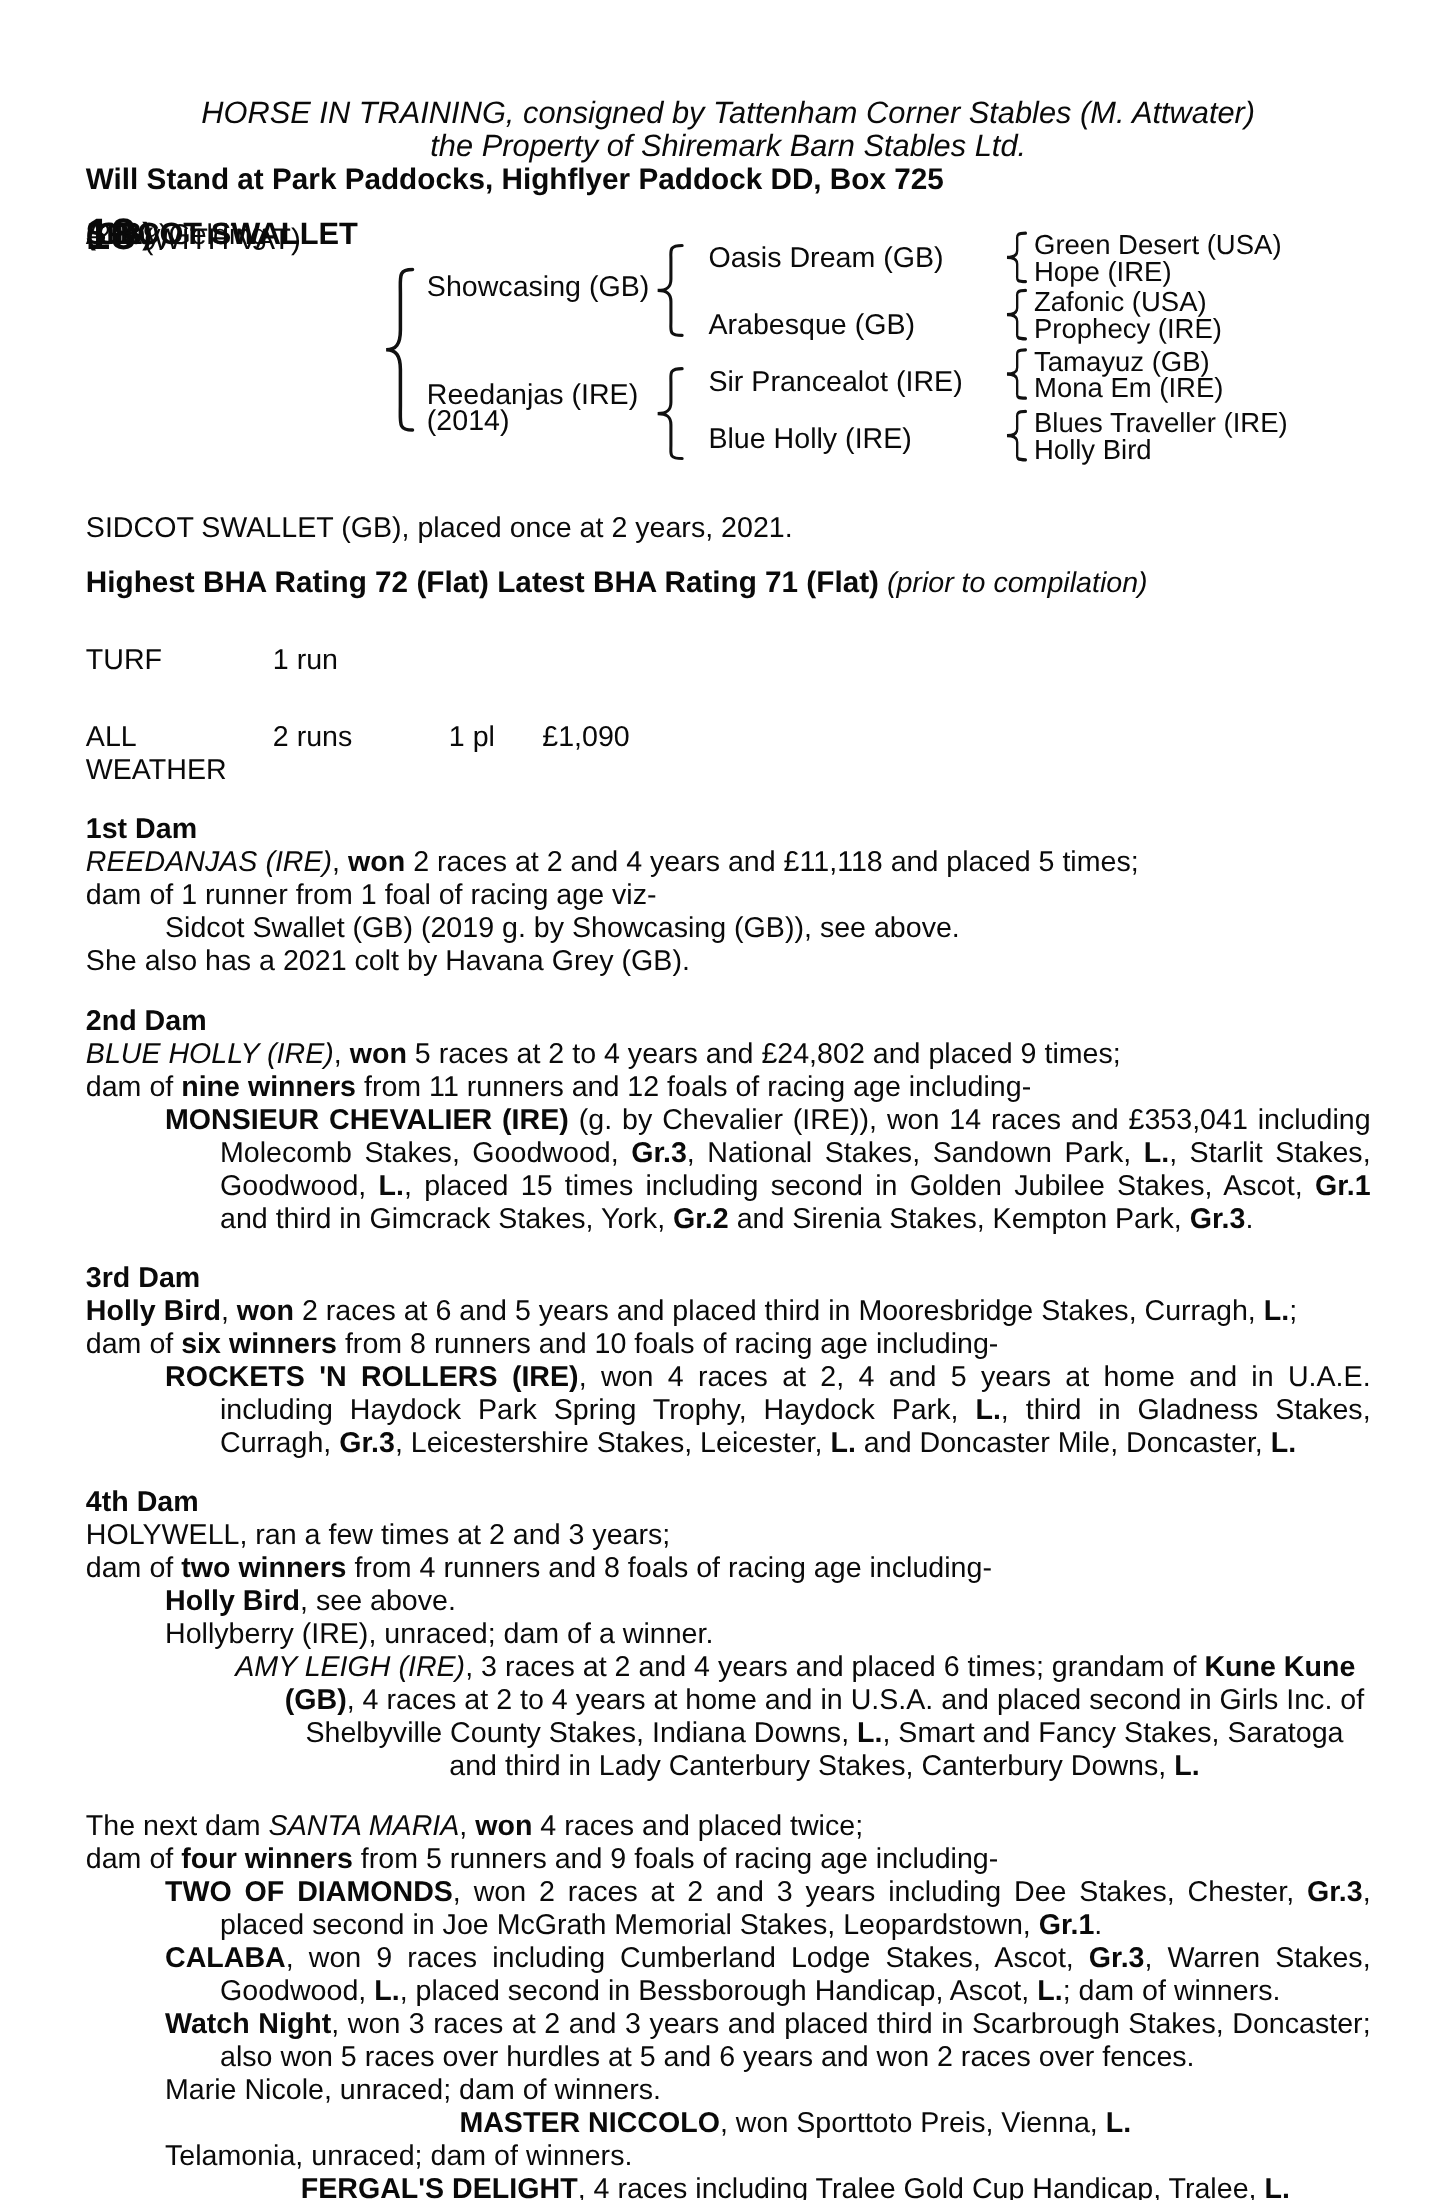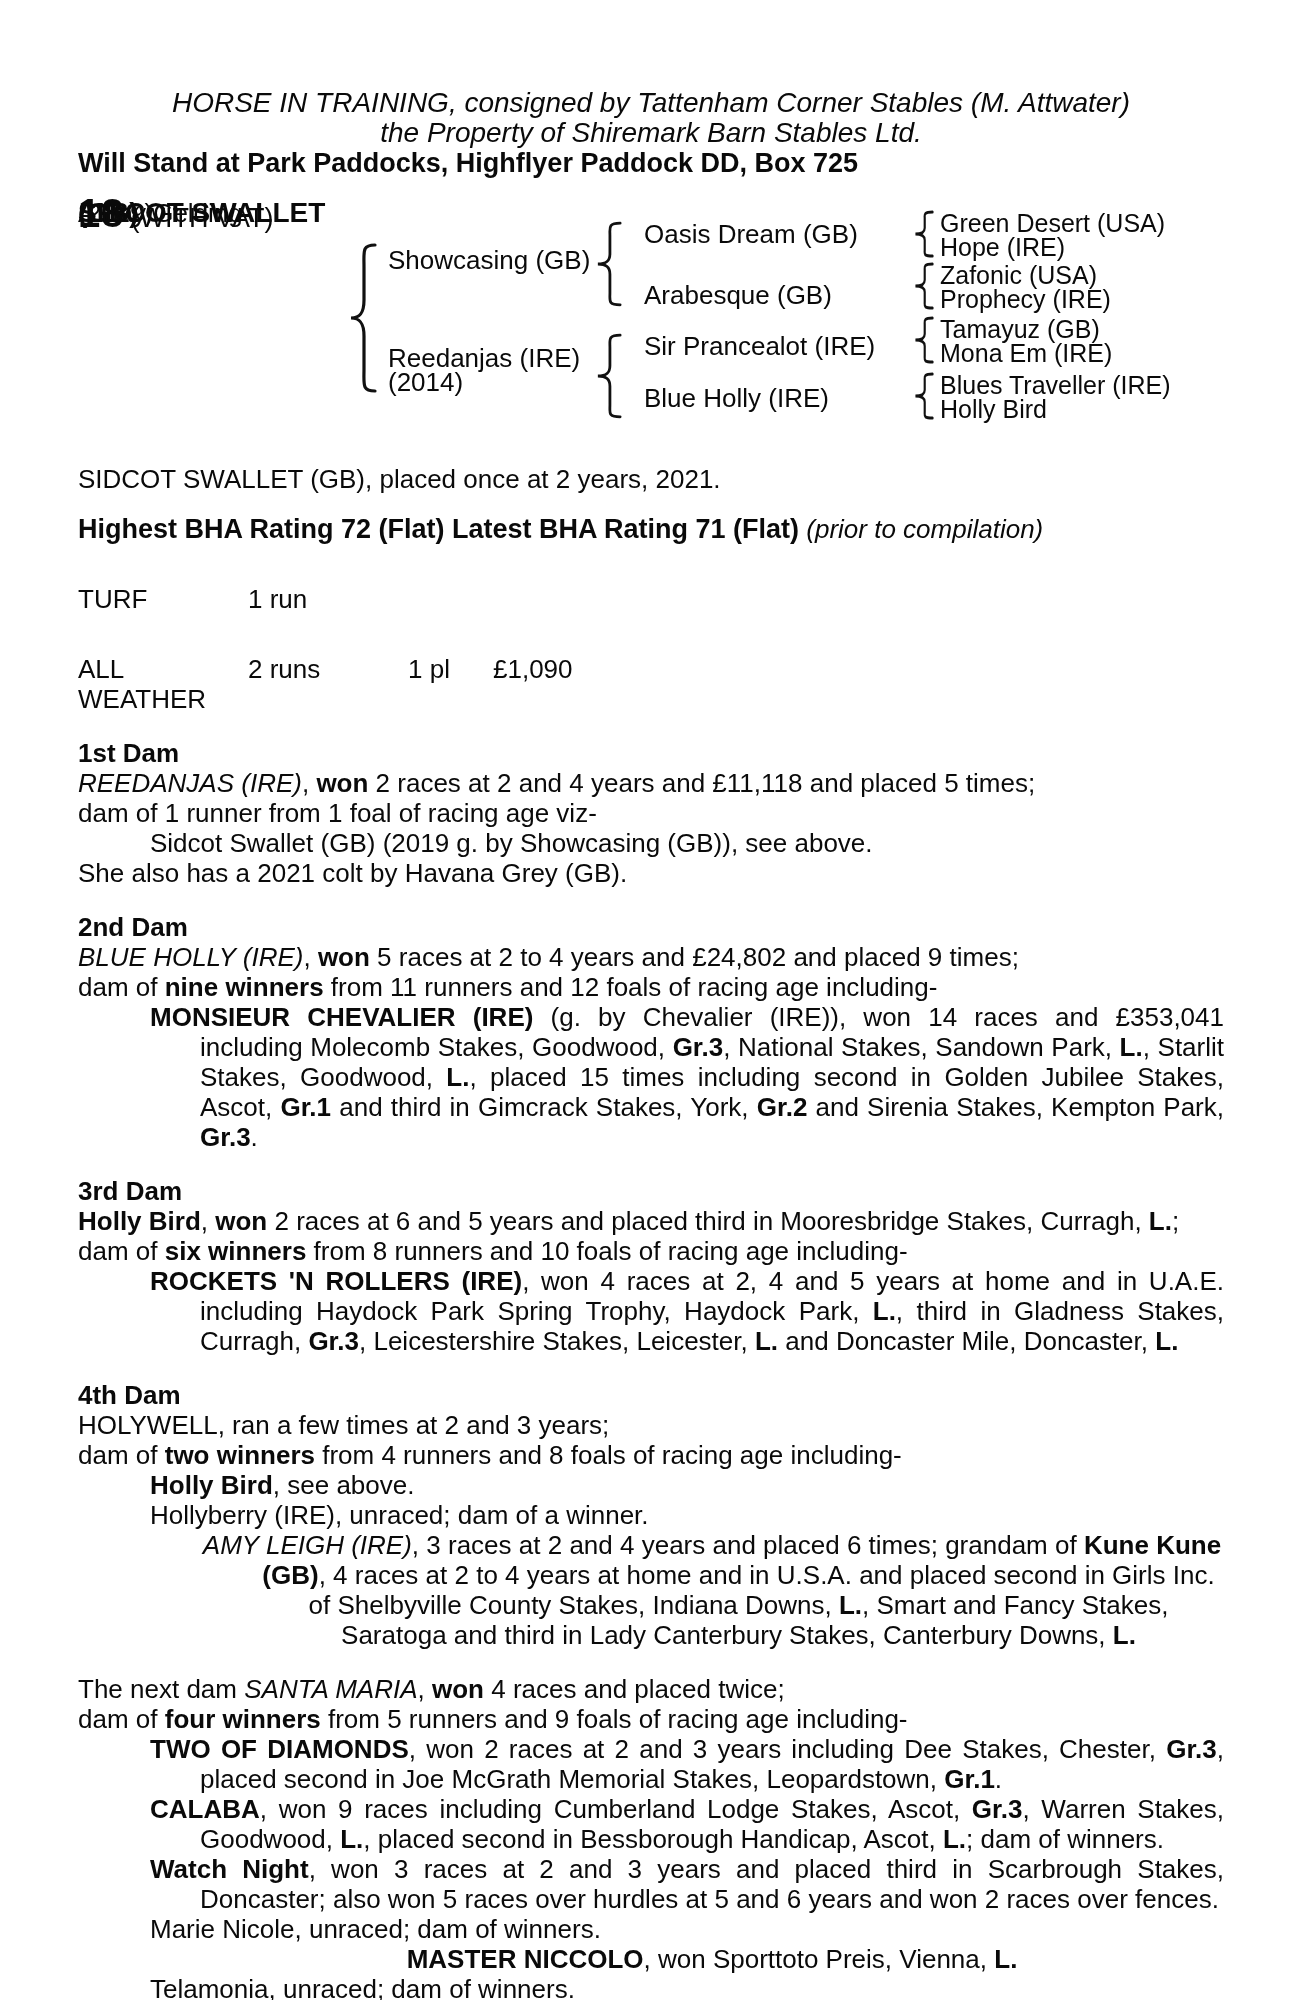--- a/index.html
+++ b/index.html
@@ -1,17 +1,17 @@
 <!DOCTYPE html>
 <html><head>
 <meta charset="utf-8">
 <style>
   html,body{margin:0;padding:0;background:#fff;}
   body{width:1314px;height:2000px;overflow:hidden;color:#0a0a0a;}
-  .page{box-sizing:border-box;width:1314px;height:2000px;padding:88px 90px 0 78px;
+  .page{box-sizing:border-box;width:1314px;height:2000px;padding:88px 68px 0 78px;
         font-family:"Liberation Sans",sans-serif;font-size:26px;line-height:30px;}
   .hdr-line{text-align:center;font-style:italic;font-size:28px;line-height:30px;}
   .hdr-stand{font-weight:bold;font-size:27px;line-height:30px;}
   .ped{position:relative;height:252px;margin-top:20px;}
   .abs{position:absolute;white-space:nowrap;}
   .lot-num{font-size:40px;font-weight:bold;letter-spacing:1px;}
   .vat{font-size:27px;margin-left:6px;}
   .h-name{font-weight:bold;font-size:28px;}
   .ggp{font-size:25px;}
   .brace{position:absolute;}

